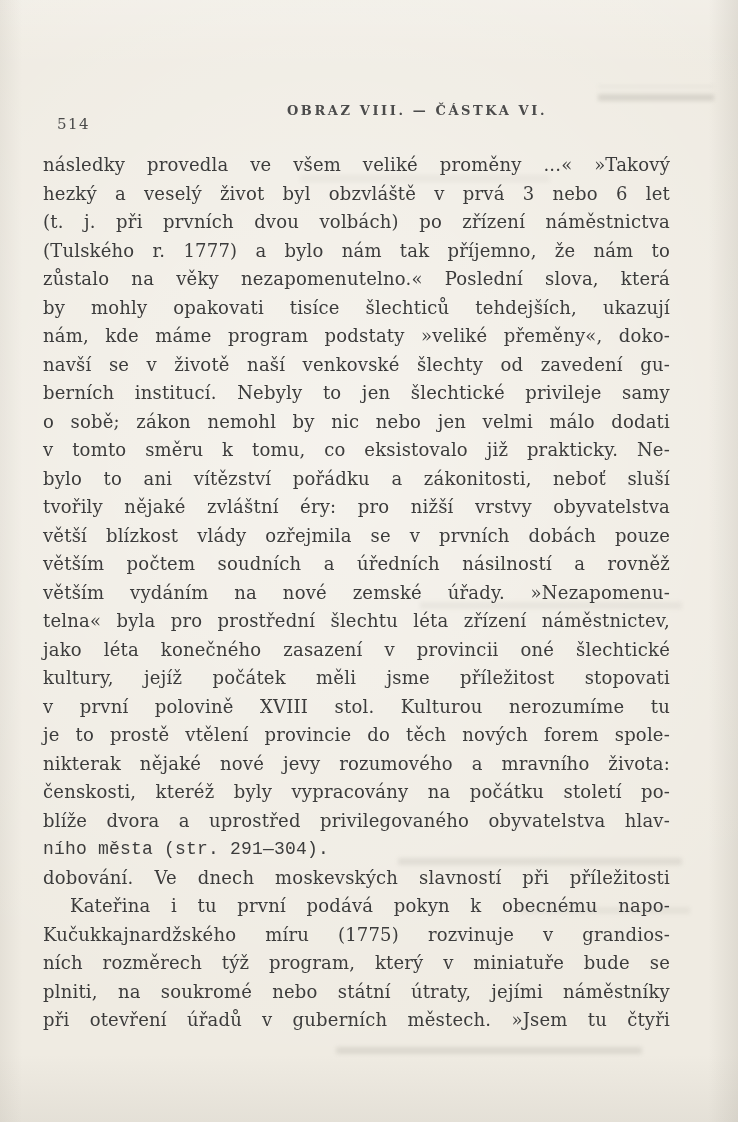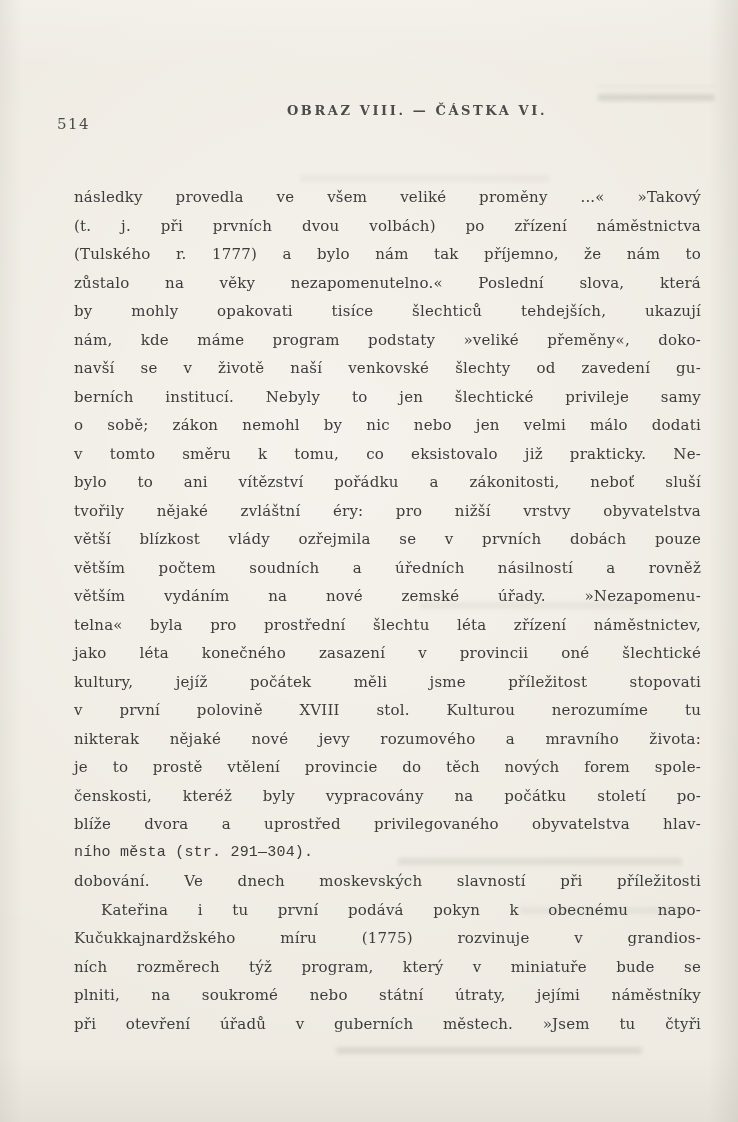--- a/index.html
+++ b/index.html
@@ -36,27 +36,26 @@
     text-align: center;
     font-size: 13px;
     font-weight: 700;
     letter-spacing: 2.6px;
     color: #4b4b4b;
     margin-left: 48px;
   }
   .text-block {
     position: absolute;
     top: 151px;
-    left: 74px;
+    left: 43px;
     width: 627px;
-    font-size: 15px;
+    font-size: 18px;
     line-height: 28.5px;
     letter-spacing: 0.2px;
     color: #3c3c3c;
-    margin-top: 32px;
   }
   .line {
     text-align: justify;
     text-align-last: justify;
     height: 28.5px;
     overflow: visible;
     white-space: normal;
   }
   .line.flush { text-align-last: left; font-family: Liberation Mono, monospace; }
   .line.indent { text-indent: 27px; }
@@ -91,40 +90,41 @@
   <div class="artifact a5"></div>
   <div class="artifact a6"></div>
 
   <div class="page-number">514</div>
 
   <div class="running-header">OBRAZ VIII.  —  ČÁSTKA VI.</div>
 
   <div class="text-block">
       <div>
         <div class="line">následky provedla ve všem veliké proměny ...« »Takový</div>
+        <div class="line">hezký a veselý život byl obzvláště v prvá 3 nebo 6 let</div>
         <div class="line">(t. j. při prvních dvou volbách) po zřízení náměstnictva</div>
         <div class="line">(Tulského r. 1777) a bylo nám tak příjemno, že nám to</div>
         <div class="line">zůstalo na věky nezapomenutelno.« Poslední slova, která</div>
         <div class="line">by mohly opakovati tisíce šlechticů tehdejších, ukazují</div>
         <div class="line">nám, kde máme program podstaty »veliké přeměny«, doko-</div>
         <div class="line">navší se v životě naší venkovské šlechty od zavedení gu-</div>
         <div class="line">berních institucí. Nebyly to jen šlechtické privileje samy</div>
         <div class="line">o sobě; zákon nemohl by nic nebo jen velmi málo dodati</div>
         <div class="line">v tomto směru k tomu, co eksistovalo již prakticky. Ne-</div>
         <div class="line">bylo to ani vítězství pořádku a zákonitosti, neboť sluší</div>
         <div class="line">tvořily nějaké zvláštní éry: pro nižší vrstvy obyvatelstva</div>
         <div class="line">větší blízkost vlády ozřejmila se v prvních dobách pouze</div>
         <div class="line">větším počtem soudních a úředních násilností a rovněž</div>
         <div class="line">větším vydáním na nové zemské úřady. »Nezapomenu-</div>
         <div class="line">telna« byla pro prostřední šlechtu léta zřízení náměstnictev,</div>
         <div class="line">jako léta konečného zasazení v provincii oné šlechtické</div>
         <div class="line">kultury, jejíž počátek měli jsme příležitost stopovati</div>
         <div class="line">v první polovině XVIII stol. Kulturou nerozumíme tu</div>
+        <div class="line">je to prostě vtělení provincie do těch nových forem spole-</div>
         <div class="line">nikterak nějaké nové jevy rozumového a mravního života:</div>
-        <div class="line">je to prostě vtělení provincie do těch nových forem spole-</div>
         <div class="line">čenskosti, kteréž byly vypracovány na počátku století po-</div>
         <div class="line">blíže dvora a uprostřed privilegovaného obyvatelstva hlav-</div>
         <div class="line flush">ního města (str. 291—304).</div>
       </div>
       <div>
         <div class="line">dobování. Ve dnech moskevských slavností při příležitosti</div>
         <div class="line indent">Kateřina i tu první podává pokyn k obecnému napo-</div>
         <div class="line">Kučukkajnardžského míru (1775) rozvinuje v grandios-</div>
         <div class="line">ních rozměrech týž program, který v miniatuře bude se</div>
         <div class="line">plniti, na soukromé nebo státní útraty, jejími náměstníky</div>

